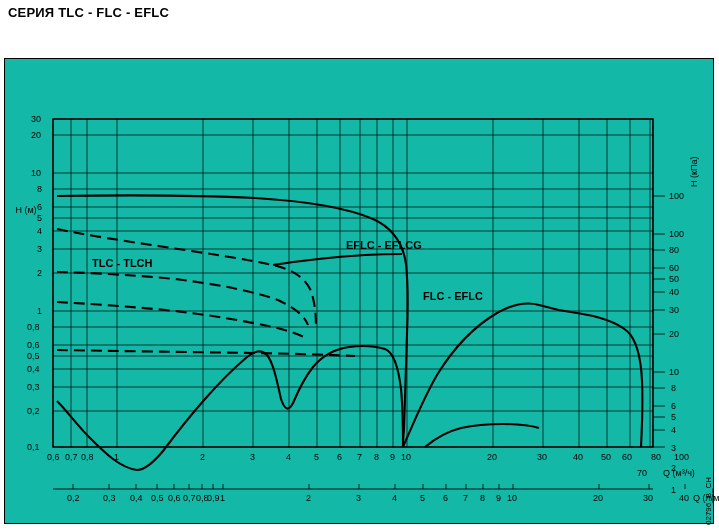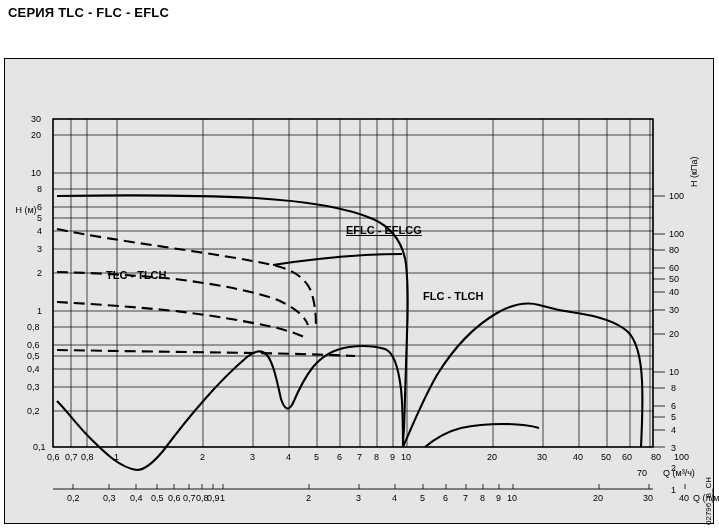--- a/index.html
+++ b/index.html
@@ -34,21 +34,21 @@
     white-space: nowrap;
   }
   .frame {
     position: absolute;
     left: 4px;
     top: 58px;
     width: 710px;
     height: 466px;
     border: 1px solid #000;
     box-sizing: border-box;
-    background: #e5e5e5;
+    background: #14b8a6;
   }
   svg.plot {
     position: absolute;
     left: 0;
     top: 0;
   }
   .lbl {
     position: absolute;
     font-size: 9px;
     color: #000;
@@ -207,21 +207,21 @@
     <div class="lbl" style="left:32px; top:167px;">4</div>
     <div class="lbl" style="left:32px; top:185px;">3</div>
     <div class="lbl" style="left:32px; top:209px;">2</div>
     <div class="lbl" style="left:32px; top:247px;">1</div>
     <div class="lbl" style="left:22px; top:263px;">0,8</div>
     <div class="lbl" style="left:22px; top:281px;">0,6</div>
     <div class="lbl" style="left:22px; top:292px;">0,5</div>
     <div class="lbl" style="left:22px; top:305px;">0,4</div>
     <div class="lbl" style="left:22px; top:323px;">0,3</div>
     <div class="lbl" style="left:22px; top:347px;">0,2</div>
-    <div class="lbl" style="left:28px; top:383px;">0,1</div>
+    <div class="lbl" style="left:22px; top:383px;">0,1</div>
 
     <div class="axis-name" style="left:10px; top:146px; width:22px; text-align:center;">H (м)</div>
 
     <div class="lbl" style="left:664px; top:132px;">100</div>
     <div class="lbl" style="left:664px; top:170px;">100</div>
     <div class="lbl" style="left:664px; top:186px;">80</div>
     <div class="lbl" style="left:664px; top:204px;">60</div>
     <div class="lbl" style="left:664px; top:215px;">50</div>
     <div class="lbl" style="left:664px; top:228px;">40</div>
     <div class="lbl" style="left:664px; top:246px;">30</div>
@@ -278,21 +278,21 @@
     <div class="lbl" style="left:458px; top:434px;">7</div>
     <div class="lbl" style="left:475px; top:434px;">8</div>
     <div class="lbl" style="left:491px; top:434px;">9</div>
     <div class="lbl" style="left:502px; top:434px;">10</div>
     <div class="lbl" style="left:588px; top:434px;">20</div>
     <div class="lbl" style="left:638px; top:434px;">30</div>
     <div class="lbl" style="left:674px; top:434px;">40</div>
 
     <div class="axis-name" style="left:688px; top:434px;">Q (л/мин)</div>
 
-    <div class="curve-label" style="left:101px; top:198px;margin-top:12px;">TLC - TLCH</div>
-    <div class="curve-label" style="left:341px; top:165px;text-decoration:underline;">EFLC - EFLCG</div>
-    <div class="curve-label" style="left:418px; top:231px;">FLC - TLCH</div>
+    <div class="curve-label" style="left:87px; top:198px;">TLC - TLCH</div>
+    <div class="curve-label" style="left:341px; top:180px;">EFLC - EFLCG</div>
+    <div class="curve-label" style="left:418px; top:231px;">FLC - EFLC</div>
 
   </div>
 
   <div class="vert-code" style="left:704px; top:525px;">02796_B_CH</div>
 
 </div>
 
 </body></html>

